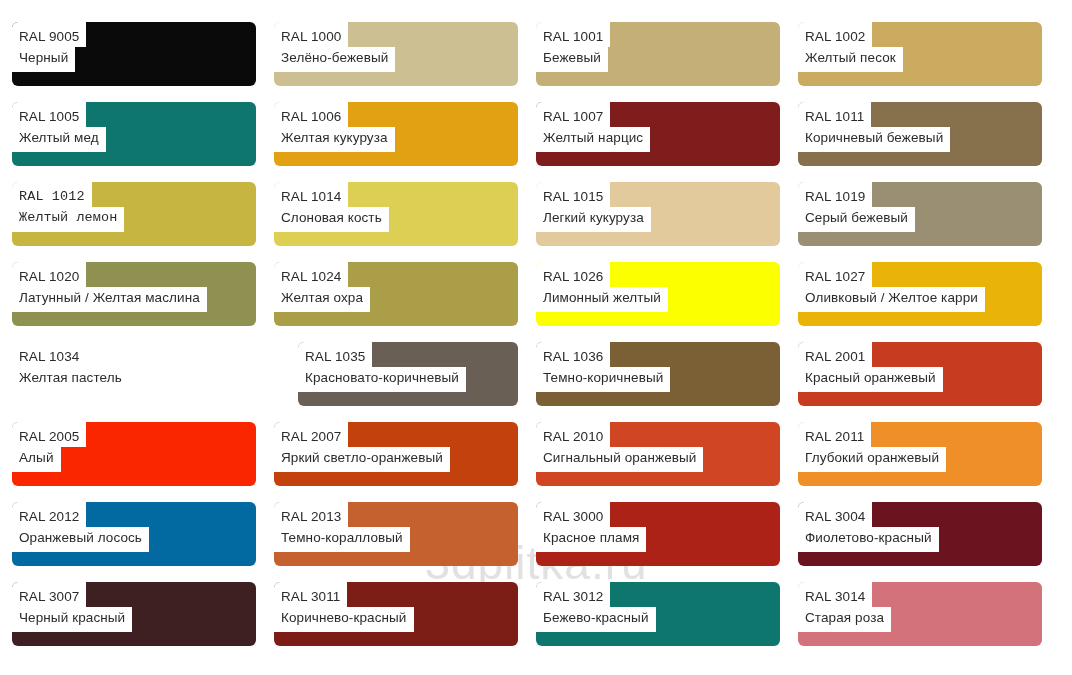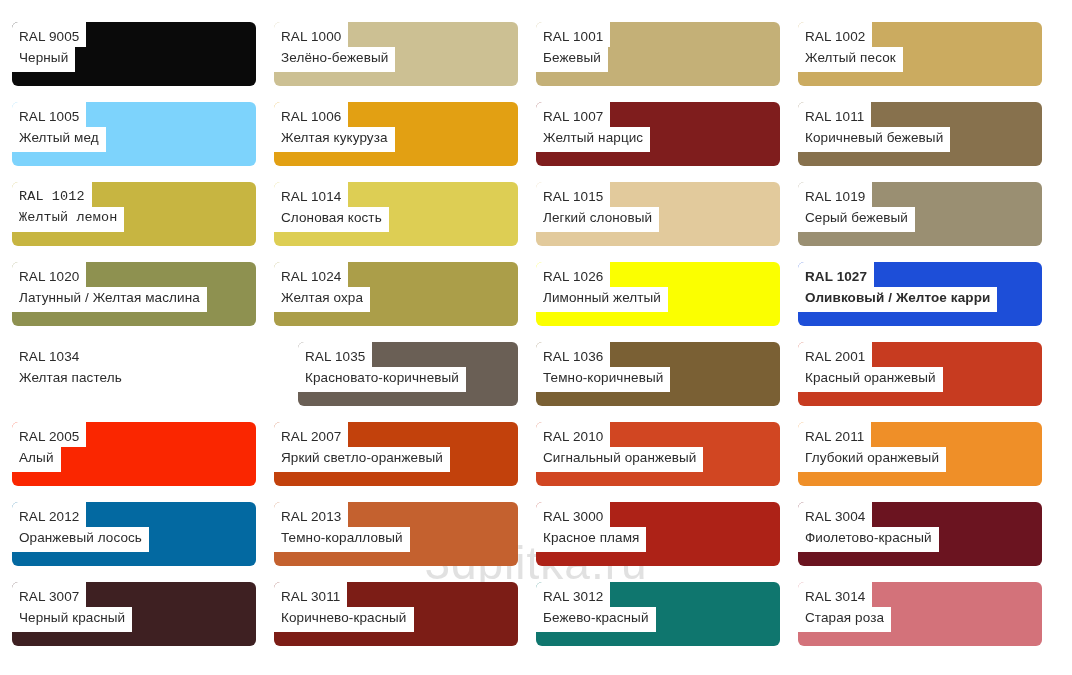--- a/index.html
+++ b/index.html
@@ -100,21 +100,21 @@
         <span class="swatch-code">RAL 1001</span>
         <span class="swatch-name">Бежевый</span>
       </div>
     </div>
     <div class="swatch" style="background: rgb(203, 171, 96);">
       <div class="swatch-labels">
         <span class="swatch-code">RAL 1002</span>
         <span class="swatch-name">Желтый песок</span>
       </div>
     </div>
-    <div class="swatch" style="background: #7dd3fc;">
+    <div class="swatch" style="background: #0f766e;">
       <div class="swatch-labels">
         <span class="swatch-code">RAL 1005</span>
         <span class="swatch-name">Желтый мед</span>
       </div>
     </div>
     <div class="swatch" style="background: rgb(226, 160, 19);">
       <div class="swatch-labels">
         <span class="swatch-code">RAL 1006</span>
         <span class="swatch-name">Желтая кукуруза</span>
       </div>
@@ -139,21 +139,21 @@
     </div>
     <div class="swatch" style="background: rgb(221, 206, 84);">
       <div class="swatch-labels">
         <span class="swatch-code">RAL 1014</span>
         <span class="swatch-name">Слоновая кость</span>
       </div>
     </div>
     <div class="swatch" style="background: rgb(226, 202, 156);">
       <div class="swatch-labels">
         <span class="swatch-code">RAL 1015</span>
-        <span class="swatch-name">Легкий слоновый</span>
+        <span class="swatch-name">Легкий кукуруза</span>
       </div>
     </div>
     <div class="swatch" style="background: rgb(154, 143, 114);">
       <div class="swatch-labels">
         <span class="swatch-code">RAL 1019</span>
         <span class="swatch-name">Серый бежевый</span>
       </div>
     </div>
     <div class="swatch" style="background: rgb(142, 145, 80);">
       <div class="swatch-labels">
@@ -166,21 +166,21 @@
         <span class="swatch-code">RAL 1024</span>
         <span class="swatch-name">Желтая охра</span>
       </div>
     </div>
     <div class="swatch" style="background: rgb(251, 255, 0);">
       <div class="swatch-labels">
         <span class="swatch-code">RAL 1026</span>
         <span class="swatch-name">Лимонный желтый</span>
       </div>
     </div>
-    <div class="swatch" style="background: #1d4ed8; font-weight: bold;">
+    <div class="swatch" style="background: #eab308;">
       <div class="swatch-labels">
         <span class="swatch-code">RAL 1027</span>
         <span class="swatch-name">Оливковый / Желтое карри</span>
       </div>
     </div>
     <div class="swatch">
       <div class="swatch-labels">
         <span class="swatch-code">RAL 1034</span>
         <span class="swatch-name">Желтая пастель</span>
       </div>

